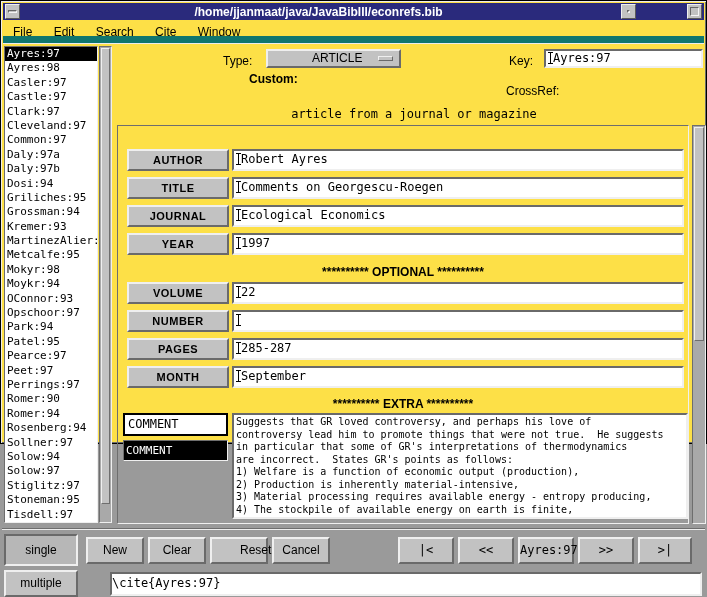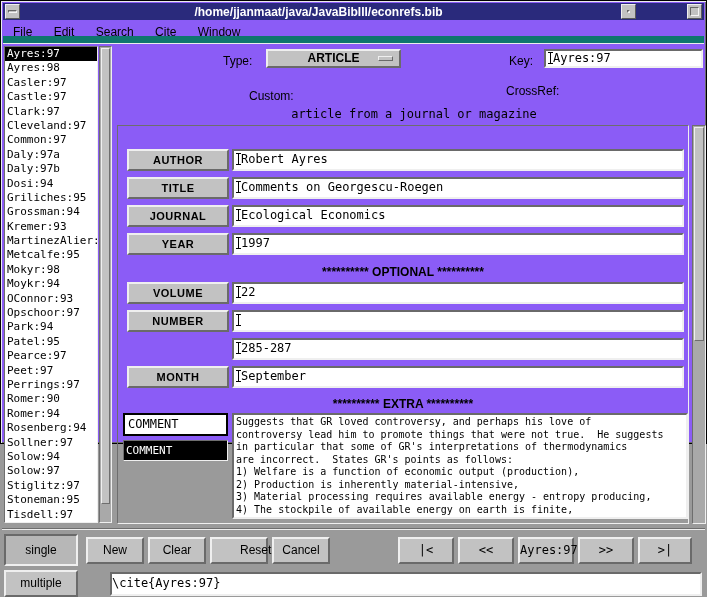--- a/index.html
+++ b/index.html
@@ -1,21 +1,21 @@
 <!DOCTYPE html>
 <html><head>
 <meta charset="utf-8">
 <style>
   * { box-sizing: border-box; margin: 0; padding: 0; }
   html, body { width: 707px; height: 597px; }
   body { background: #9a9a9a; font-family: "Liberation Sans", sans-serif; color: #000; }
 
   #win {
     position: absolute; left: 0; top: 0; width: 707px; height: 444px;
-    background: #8b5cf6; border: 1px solid #000;
+    background: #fde047; border: 1px solid #000;
     box-shadow: inset 1px 1px 0 #ececec, inset -1px -1px 0 #6e6e6e;
   }
 
   
   .titlebar { position: absolute; left: 2px; top: 2px; right: 2px; height: 17px; background: #2a2a7c; }
   .tb-title { position: absolute; left: 20px; right: 90px; top: 2px; text-align: center;
               color: #fff; font-weight: bold; font-size: 12px; white-space: nowrap; overflow: hidden; }
   .tb-btn { position: absolute; top: 1px; width: 15px; height: 15px; background: #c2c2c2;
             border: 1px solid; border-color: #efefef #5a5a5a #5a5a5a #efefef; }
   .tb-menu { left: 2px; }
@@ -48,29 +48,29 @@
   .sb-list .thumb { top: 1px; height: 96%; }
   .sb-form { left: 691px; top: 124px; width: 14px; height: 399px; }
   .sb-form .thumb { top: 1px; height: 54%; }
 
   
   .entry-header { position: absolute; left: 112px; top: 44px; width: 593px; height: 80px; font-size: 12px; }
   .lbl { position: absolute; white-space: nowrap; }
   .lbl-type { left: 110px; top: 9px; }
   .option-menu { position: absolute; left: 153px; top: 4px; width: 135px; height: 19px; background: #c2c2c2;
                  border: 2px solid; border-color: #efefef #6a6a6a #6a6a6a #efefef;
-                 text-align: center; font-weight: bold; font-size: 12px; line-height: 15px; }
+                 text-align: left; font-weight: normal; font-size: 12px; line-height: 15px; padding-left: 44px; }
   .option-indicator { position: absolute; right: 6px; top: 5px; width: 15px; height: 5px; background: #c2c2c2;
                  border: 1px solid; border-color: #efefef #6a6a6a #6a6a6a #efefef; }
   .lbl-key { left: 396px; top: 9px; }
   .key-field { position: absolute; left: 431px; top: 4px; width: 159px; height: 19px; background: #fff;
                border: 2px solid; border-color: #6a6a6a #efefef #efefef #6a6a6a;
                font-family: "DejaVu Sans Mono", monospace; font-size: 12px; line-height: 15px;
                padding-left: 3px; white-space: nowrap; overflow: hidden; }
-  .lbl-custom { left: 136px; top: 44px; }
+  .lbl-custom { left: 136px; top: 27px; font-weight: bold; }
   .lbl-crossref { left: 393px; top: 39px; }
   .description { position: absolute; left: 0; right: 0; top: 62px; text-align: center;
                  font-family: "DejaVu Sans Mono", monospace; font-size: 12px; margin-left: 9px; }
 
   
   .formbox { position: absolute; left: 116px; top: 124px; width: 572px; height: 399px;
              border: 1px solid; border-color: #6e6e6e #efefef #efefef #6e6e6e; overflow: hidden; }
   .sec-header { position: absolute; left: 0; right: 0; text-align: center; font-weight: bold; font-size: 12px; }
   .frow { position: absolute; left: 0; right: 0; height: 22px; }
   .flabel { position: absolute; left: 9px; width: 102px; height: 22px; background: #c2c2c2;
@@ -220,20 +220,21 @@
 
     <div class="frow" style="top:156px">
       <div class="flabel">VOLUME</div>
       <div class="fvalue"><span class="caret"></span><span>22</span></div>
     </div>
     <div class="frow" style="top:184px">
       <div class="flabel">NUMBER</div>
       <div class="fvalue"><span class="caret"></span><span></span></div>
     </div>
     <div class="frow" style="top:212px">
+      <div class="flabel">PAGES</div>
       <div class="fvalue"><span class="caret"></span><span>285-287</span></div>
     </div>
     <div class="frow" style="top:240px">
       <div class="flabel">MONTH</div>
       <div class="fvalue"><span class="caret"></span><span>September</span></div>
     </div>
 
     <div class="sec-header" style="top:271px">********** EXTRA **********</div>
 
     <div class="extra-input"><span>COMMENT</span></div>

